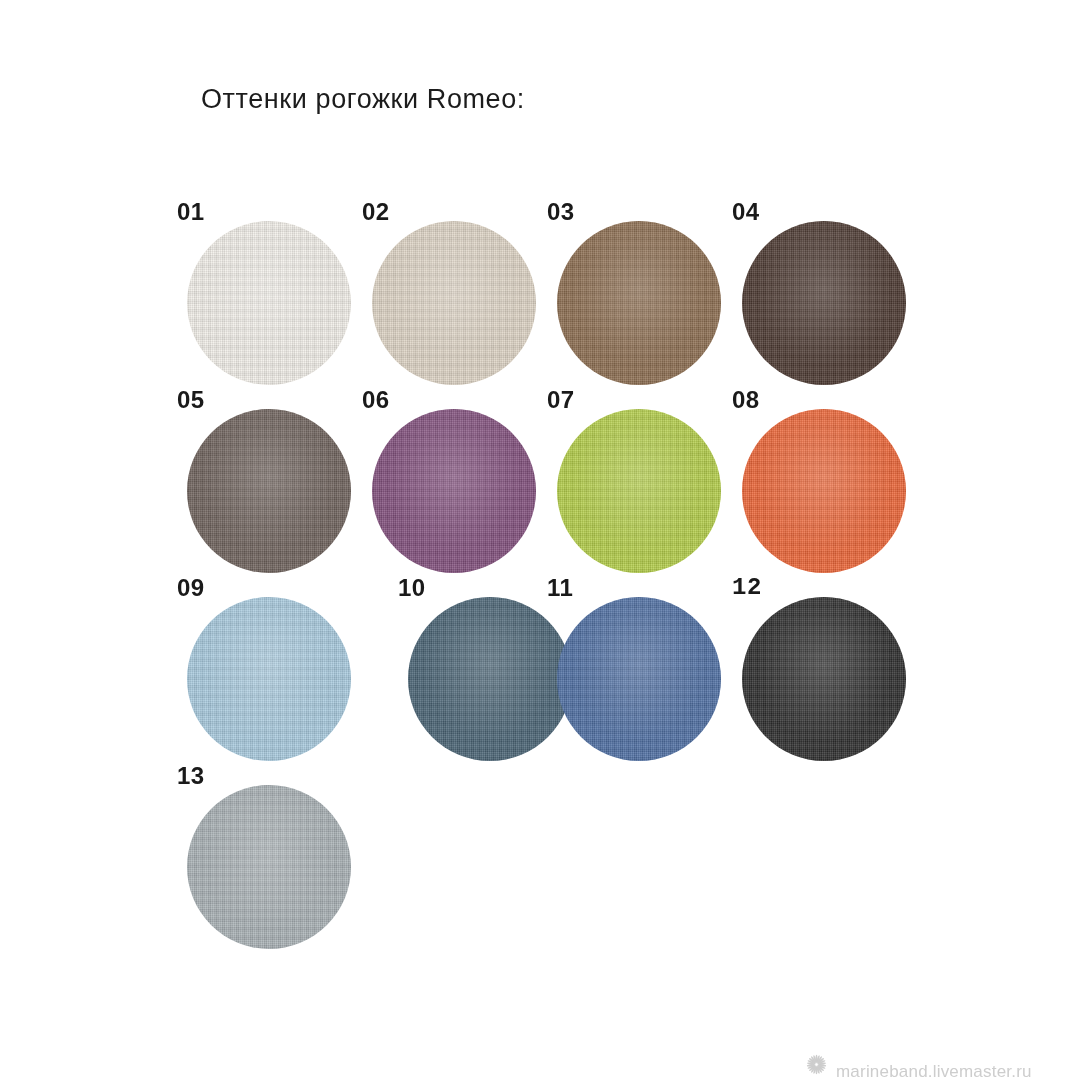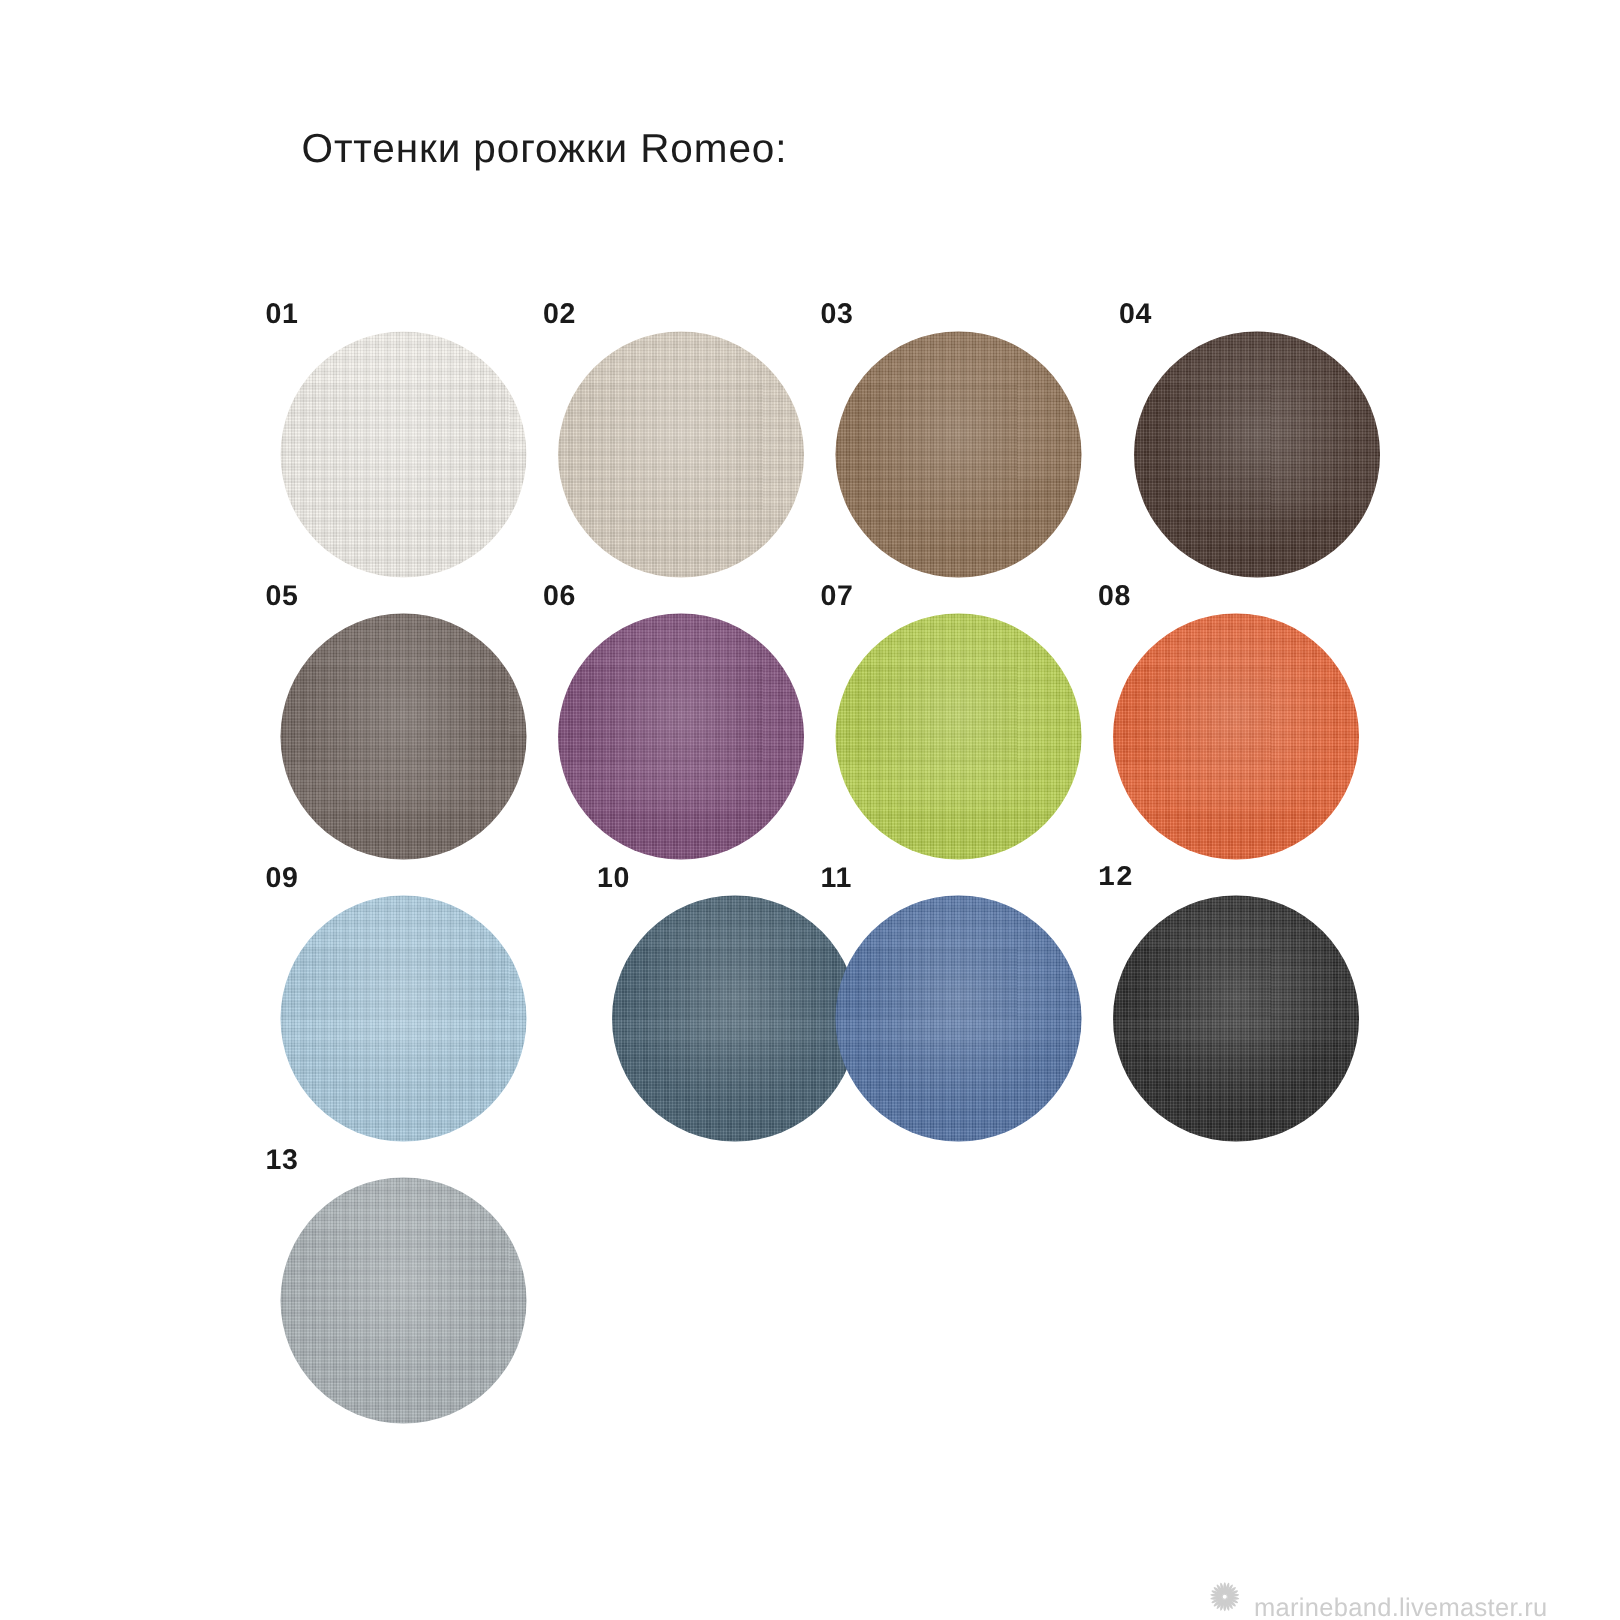--- a/index.html
+++ b/index.html
@@ -49,21 +49,21 @@
     position: absolute;
     width: 168px;
     height: 168px;
   }
 
   .swatch-label {
     position: absolute;
     left: 1px;
     top: -16px;
     z-index: 3;
-    font-size: 19px;
+    font-size: 24px;
     font-weight: 700;
     letter-spacing: 0.5px;
     color: #1a1a1a;
     line-height: 1;
   }
 
   .swatch-disc {
     position: absolute;
     left: 11px;
     top: 5px;
@@ -164,21 +164,21 @@
         </div>
         <div class="swatch-label">02</div>
       </div>
       <div class="swatch-cell" style="left: 370px; top: 0px;">
         <div class="swatch-disc" style="background-color: rgb(141, 110, 81);">
           <div class="tex"></div>
           <div class="sheen"></div>
         </div>
         <div class="swatch-label">03</div>
       </div>
-      <div class="swatch-cell" style="left: 555px; top: 0px; margin-left: 14px;">
+      <div class="swatch-cell" style="left: 555px; top: 0px;">
         <div class="swatch-disc" style="background-color: rgb(77, 58, 50);">
           <div class="tex"></div>
           <div class="sheen"></div>
         </div>
         <div class="swatch-label">04</div>
       </div>
       <div class="swatch-cell" style="left: 0px; top: 188px;">
         <div class="swatch-disc" style="background-color: rgb(111, 99, 93);">
           <div class="tex"></div>
           <div class="sheen"></div>

